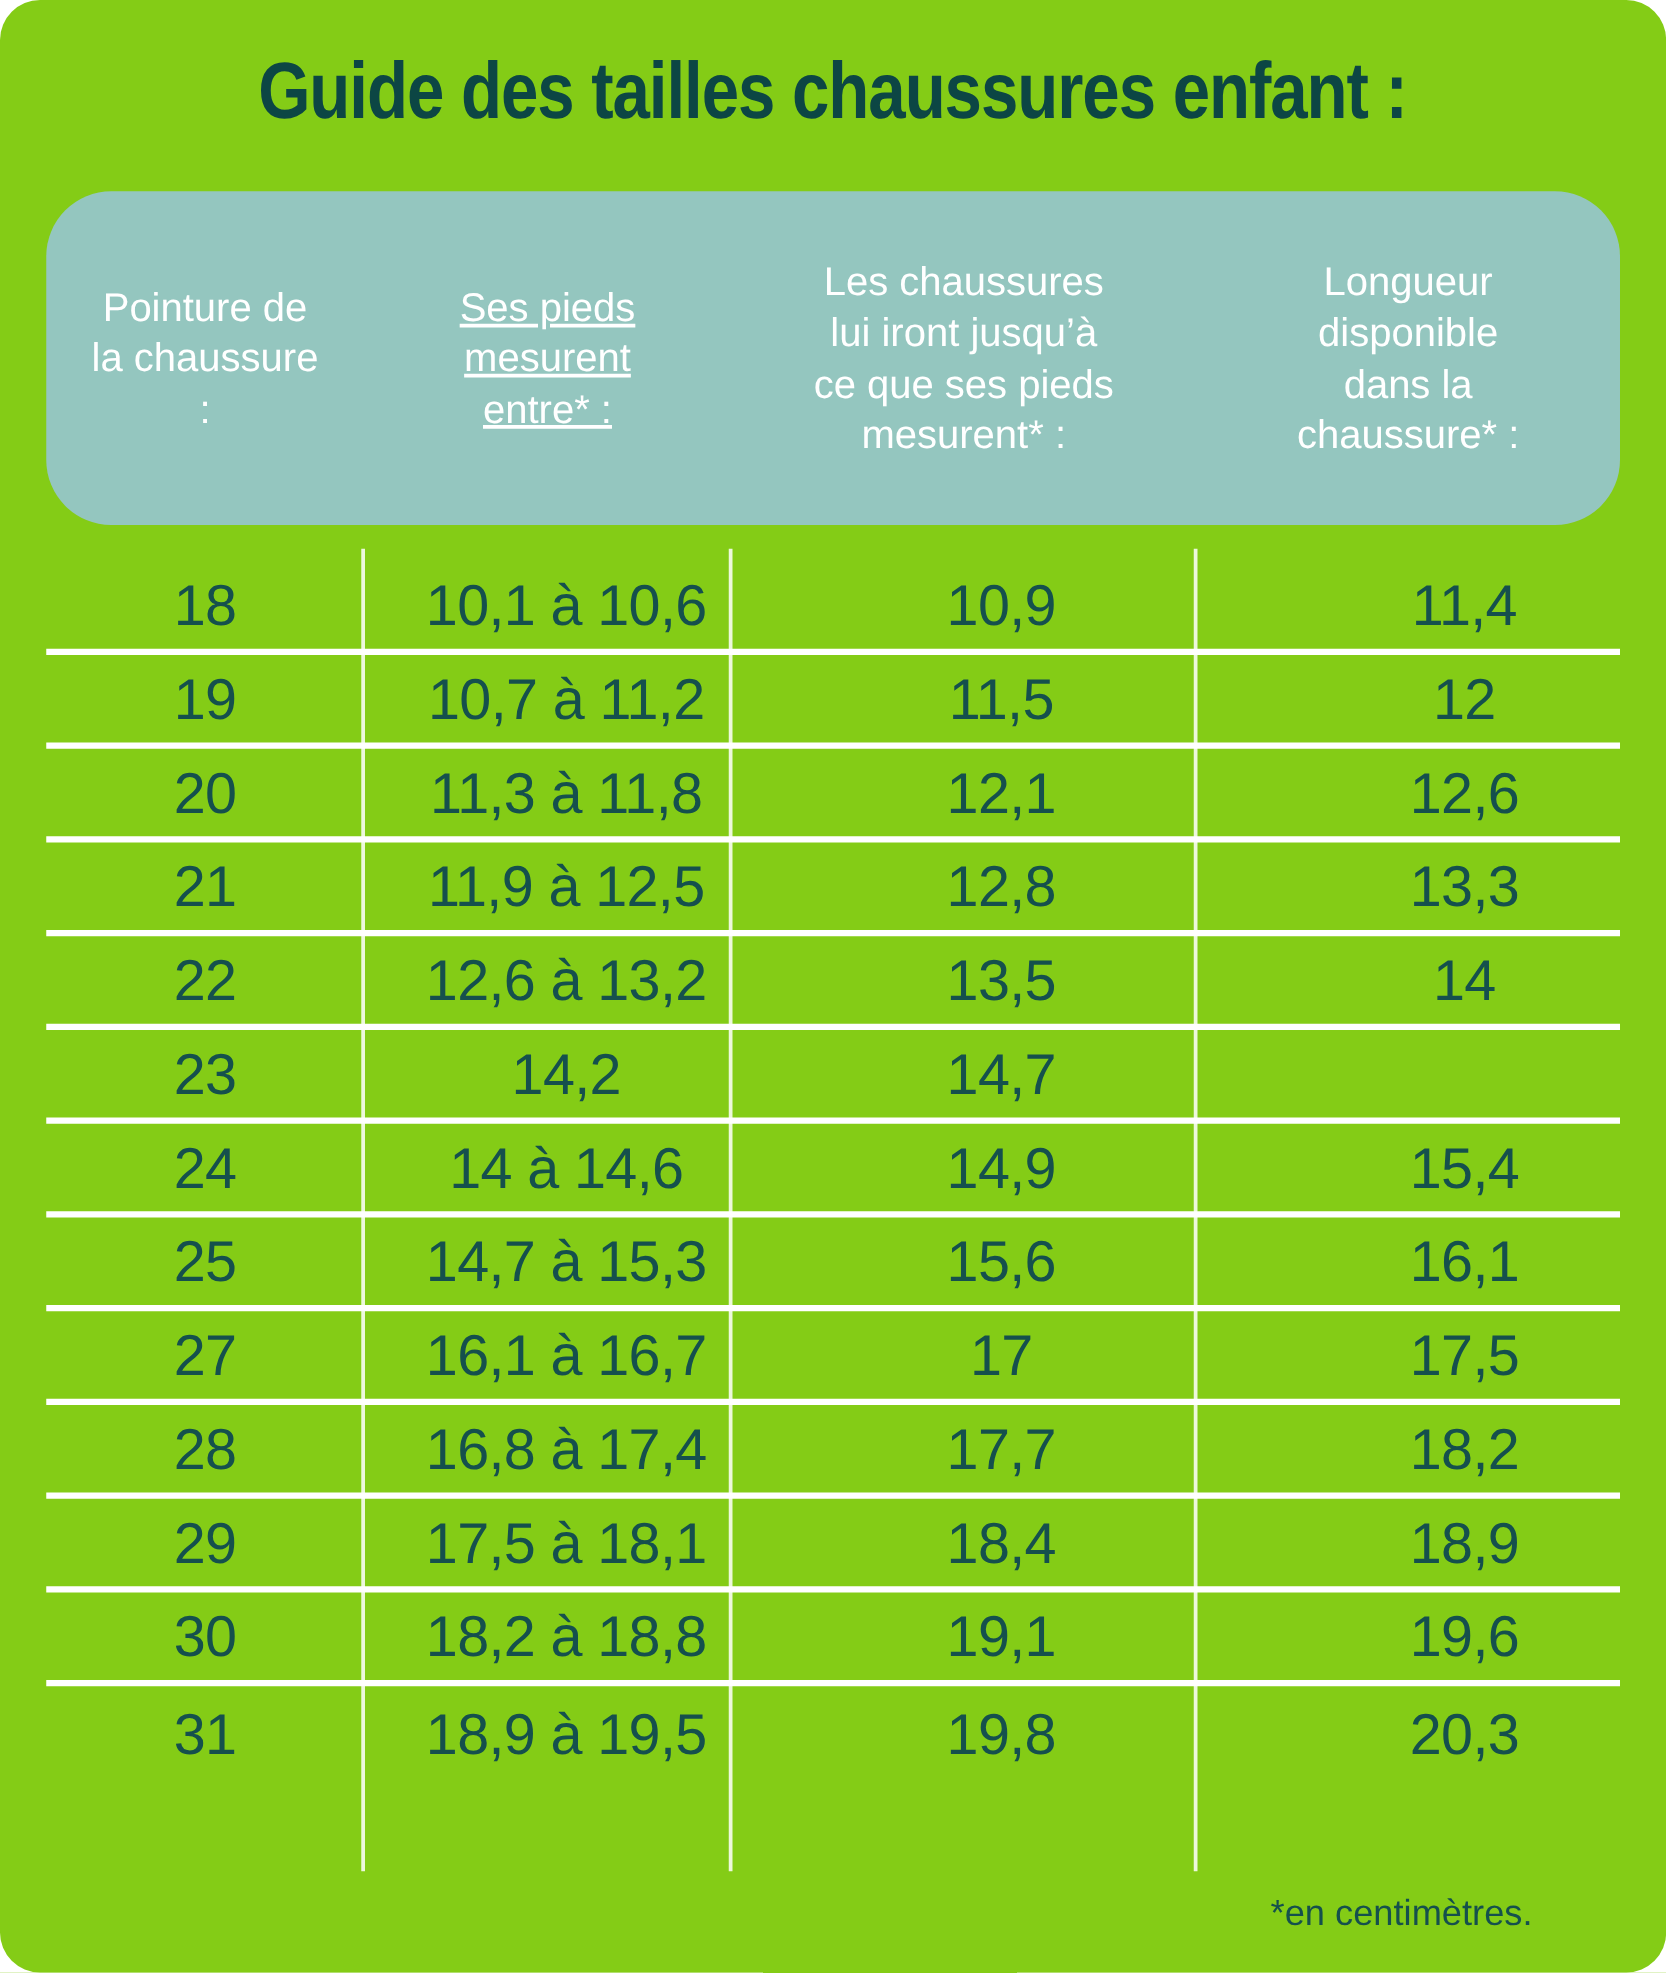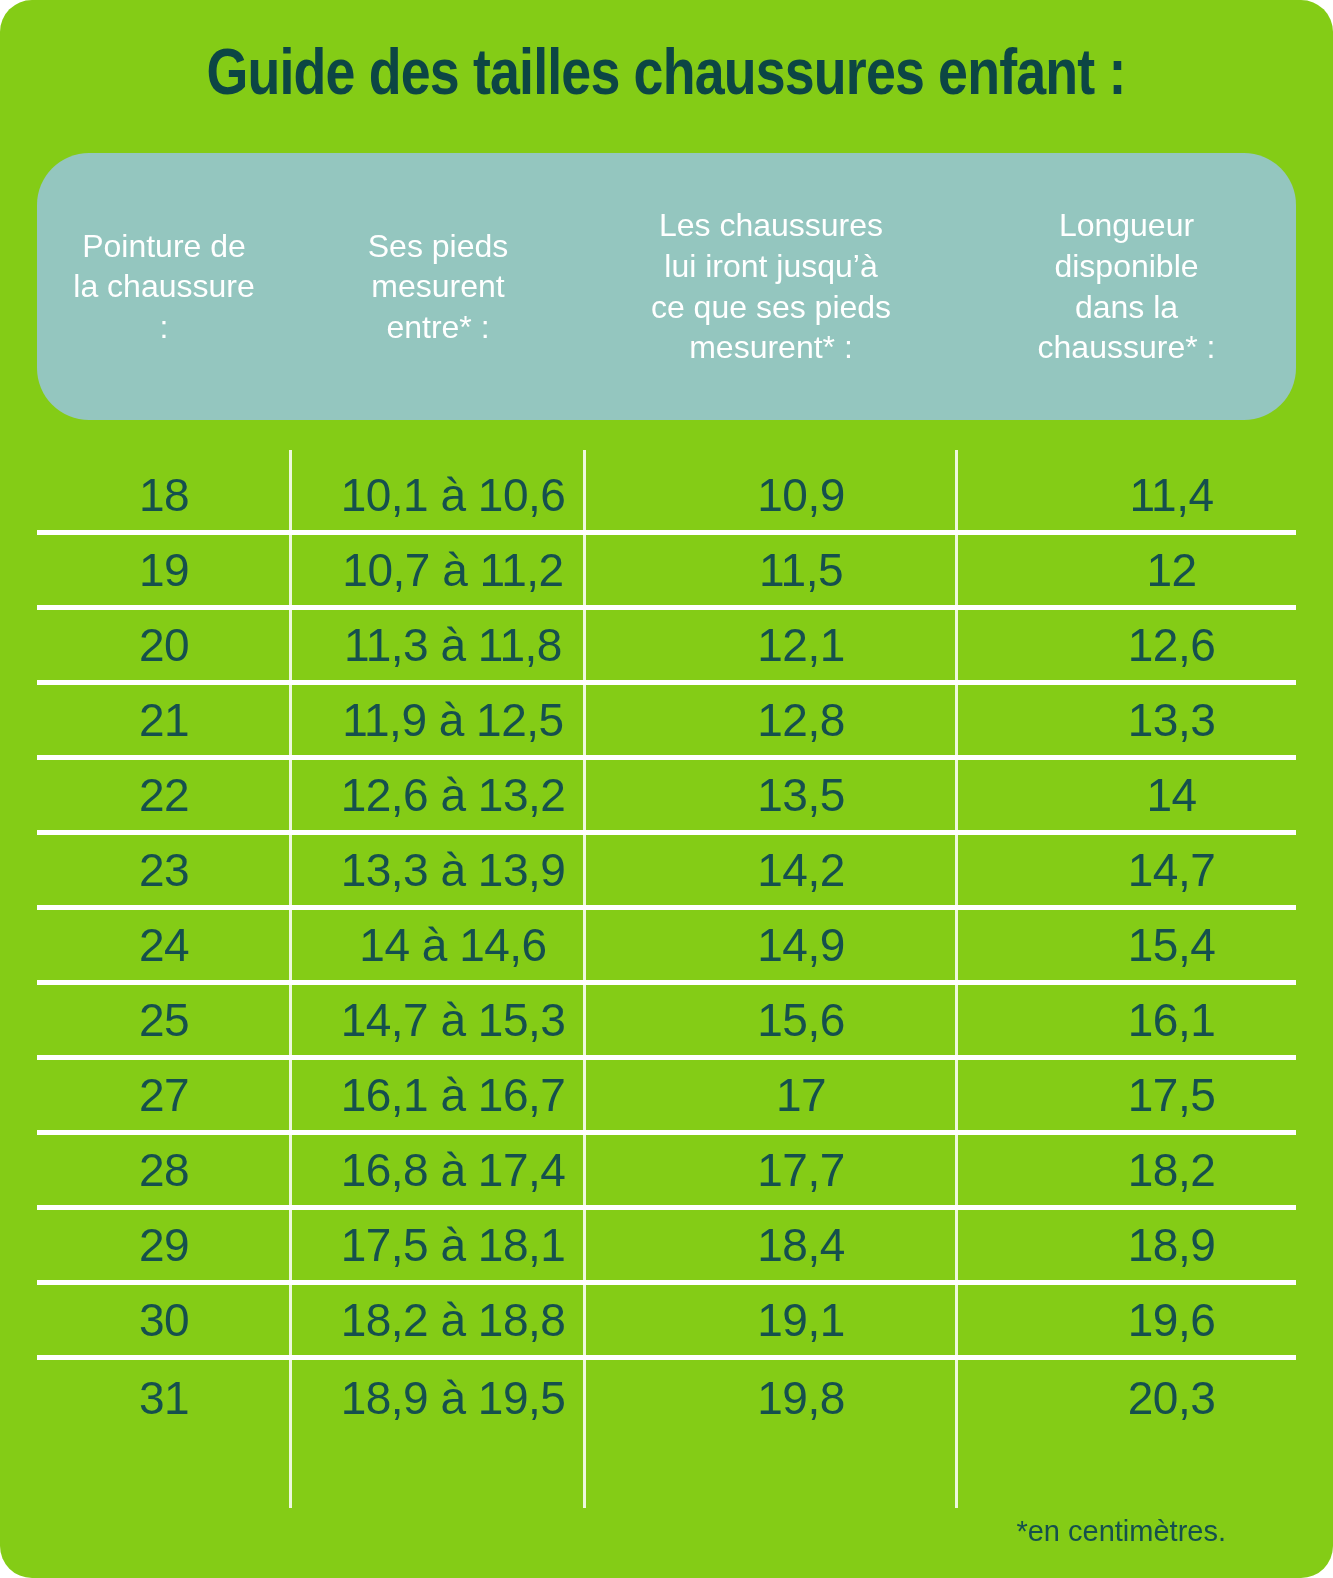--- a/index.html
+++ b/index.html
@@ -30,39 +30,39 @@
     display: inline-block;
     font-size: 64px;
     font-weight: bold;
     color: #0c4644;
     letter-spacing: -1px;
     transform: scaleX(0.84);
     transform-origin: center;
     white-space: nowrap;
   }
   .header-box {
-    margin: 43px 37px 15px 37px;
+    margin: 43px 37px 4px 37px;
     width: 1259px;
     height: 267px;
     background: #94c6bf;
     border-radius: 52px;
     display: grid;
     grid-template-columns: 254px 294px 372px 339px;
     align-items: center;
     box-sizing: border-box;
   }
   .hcell {
     color: #ffffff;
     font-size: 32px;
     line-height: 1.27;
     text-align: center;
     margin: 0 auto;
   }
   .hcell.h1 { max-width: 185px; }
-  .hcell.h2 { max-width: 175px; }
+  .hcell.h2 { max-width: 175px; text-decoration: underline; }
   .hcell.h3 { max-width: 245px; }
   .hcell.h4 { max-width: 205px; }
   .table-body {
     position: relative;
     margin: 0 37px;
     width: 1259px;
     padding-top: 25px;
   }
   .vline {
     position: absolute;
@@ -145,21 +145,20 @@
       <div class="cell">13,3</div>
     </div>
     <div class="row">
       <div class="cell">22</div>
       <div class="cell">12,6 à 13,2</div>
       <div class="cell">13,5</div>
       <div class="cell">14</div>
     </div>
     <div class="row">
       <div class="cell">23</div>
-      <div class="cell">13,3 à 13,9</div>
       <div class="cell">14,2</div>
       <div class="cell">14,7</div>
     </div>
     <div class="row">
       <div class="cell">24</div>
       <div class="cell">14 à 14,6</div>
       <div class="cell">14,9</div>
       <div class="cell">15,4</div>
     </div>
     <div class="row">

